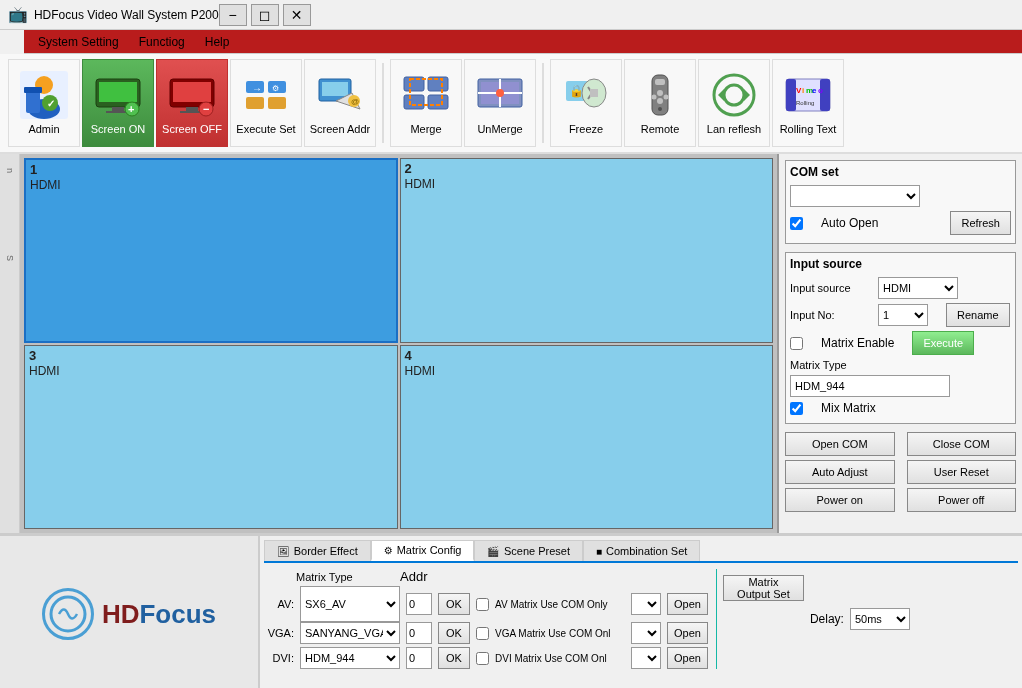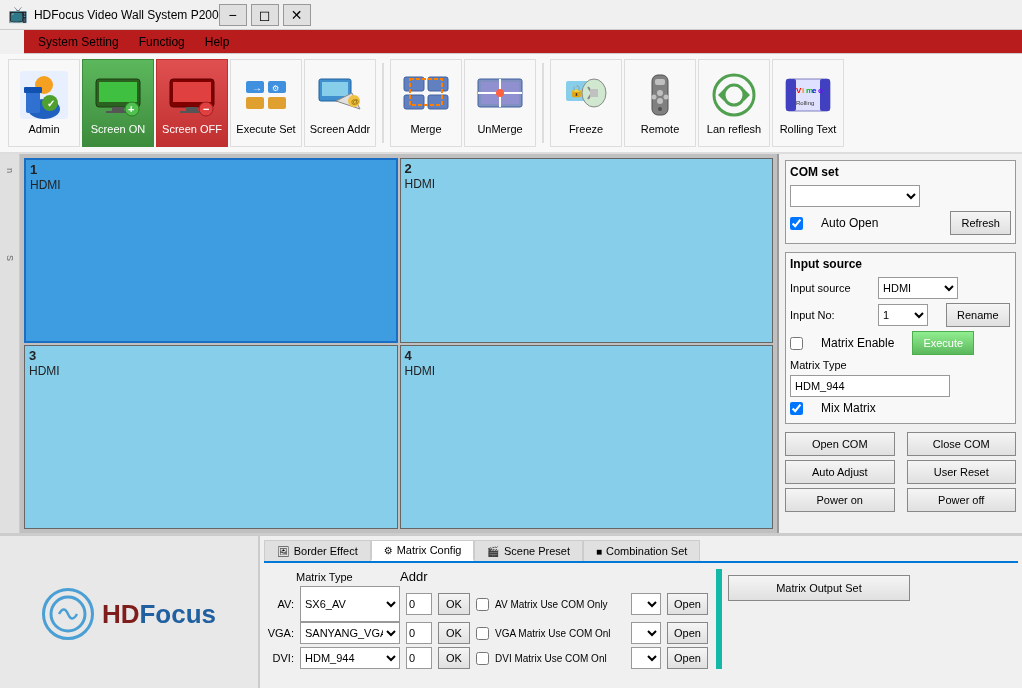--- a/index.html
+++ b/index.html
@@ -52,21 +52,21 @@
     .bottom-left { width: 260px; background: #e8e8e8; display: flex; align-items: center; justify-content: center; border-right: 2px solid #ccc; }
     
     .bottom-right { flex: 1; padding: 4px; }
     .tabs { display: flex; border-bottom: 2px solid #0078d7; margin-bottom: 6px; }
     .tab { padding: 3px 12px; font-size: 11px; cursor: pointer; border: 1px solid #ccc; border-bottom: none; background: #e0e0e0; display: flex; align-items: center; gap: 4px; }
     .tab.active { background: white; border-bottom: 2px solid white; z-index: 1; }
     .matrix-row { display: flex; align-items: center; gap: 6px; }
     .matrix-row-label { font-size: 11px; width: 30px; text-align: right; }
     .matrix-header { display: flex; gap: 6px; margin-left: 36px; margin-bottom: 2px; }
     
-    .right-controls { width: 200px; padding: 6px; display: flex; flex-direction: column; gap: 6px; border-left: 6px solid #14b8a6; }
+    .right-controls { width: 200px; padding: 6px; display: flex; flex-direction: row; gap: 6px; border-left: 1px solid #14b8a6; }
     .delay-row { display: flex; align-items: center; gap: 6px; }
     
     
     .left-strip { width: 20px; background: #e0e0e0; border-right: 1px solid #ccc; display: flex; flex-direction: column; align-items: center; padding-top: 4px; gap: 2px; }
   </style>
 </head>
 <body>
 
 <div class="title-bar">
   <span style="font-size:16px; margin-right:6px;">📺</span>
@@ -421,16 +421,22 @@
           <span style="font-size:10px; width:130px;">DVI Matrix Use COM Onl</span>
           <select style="width:30px; height:22px; font-size:11px;">
             <option></option>
           </select>
           <button class="btn" style="height:22px; padding:0 6px;">Open</button>
         </div>
       </div>
 
       <div class="right-controls">
         <button class="btn" style="height:26px;">Matrix Output Set</button>
+        <div class="delay-row">
+          <span>Delay:</span>
+          <select style="width:60px; height:22px; font-size:11px;">
+            <option>50ms</option>
+          </select>
+        </div>
       </div>
     </div>
   </div>
 </div>
 
 </body></html>

